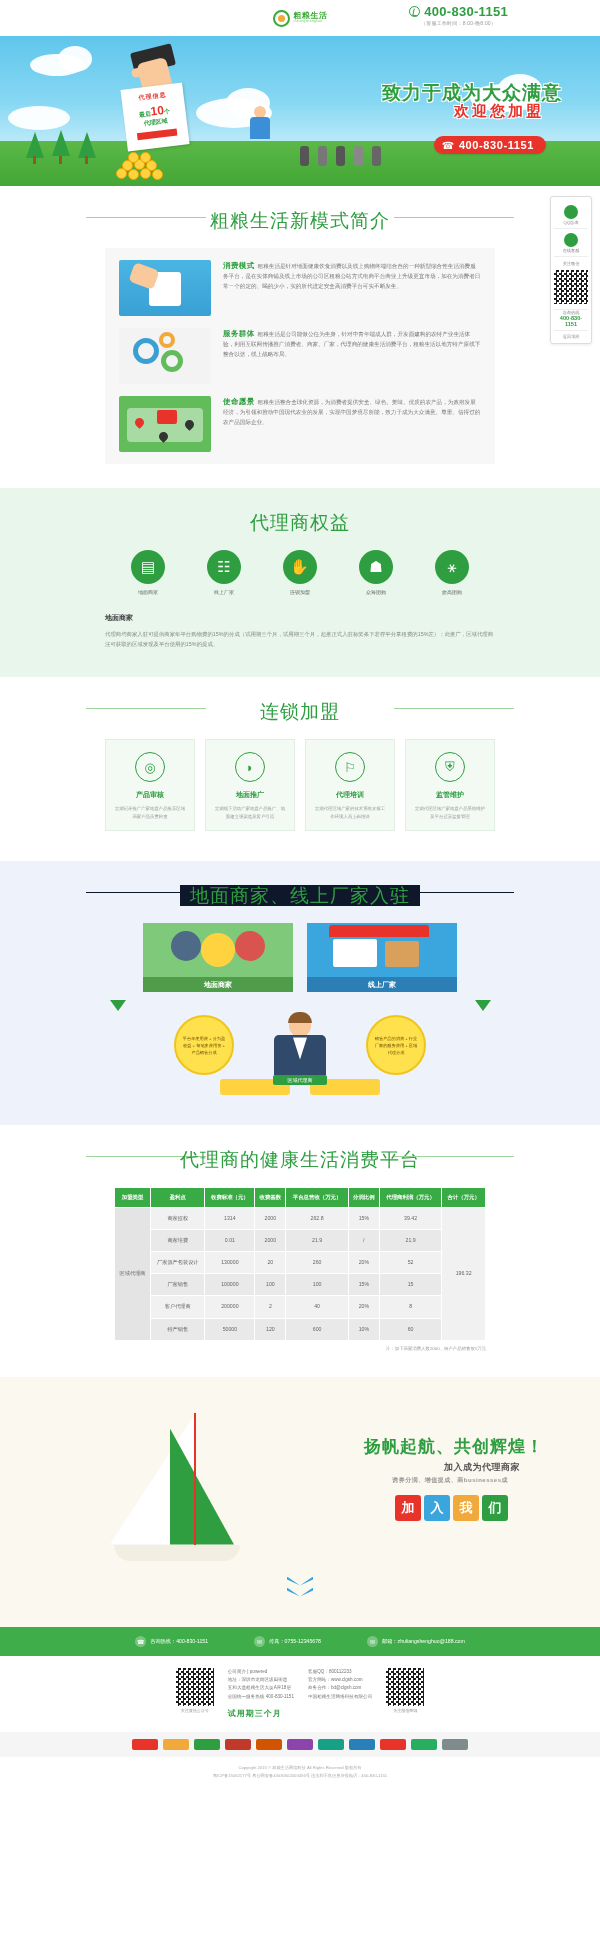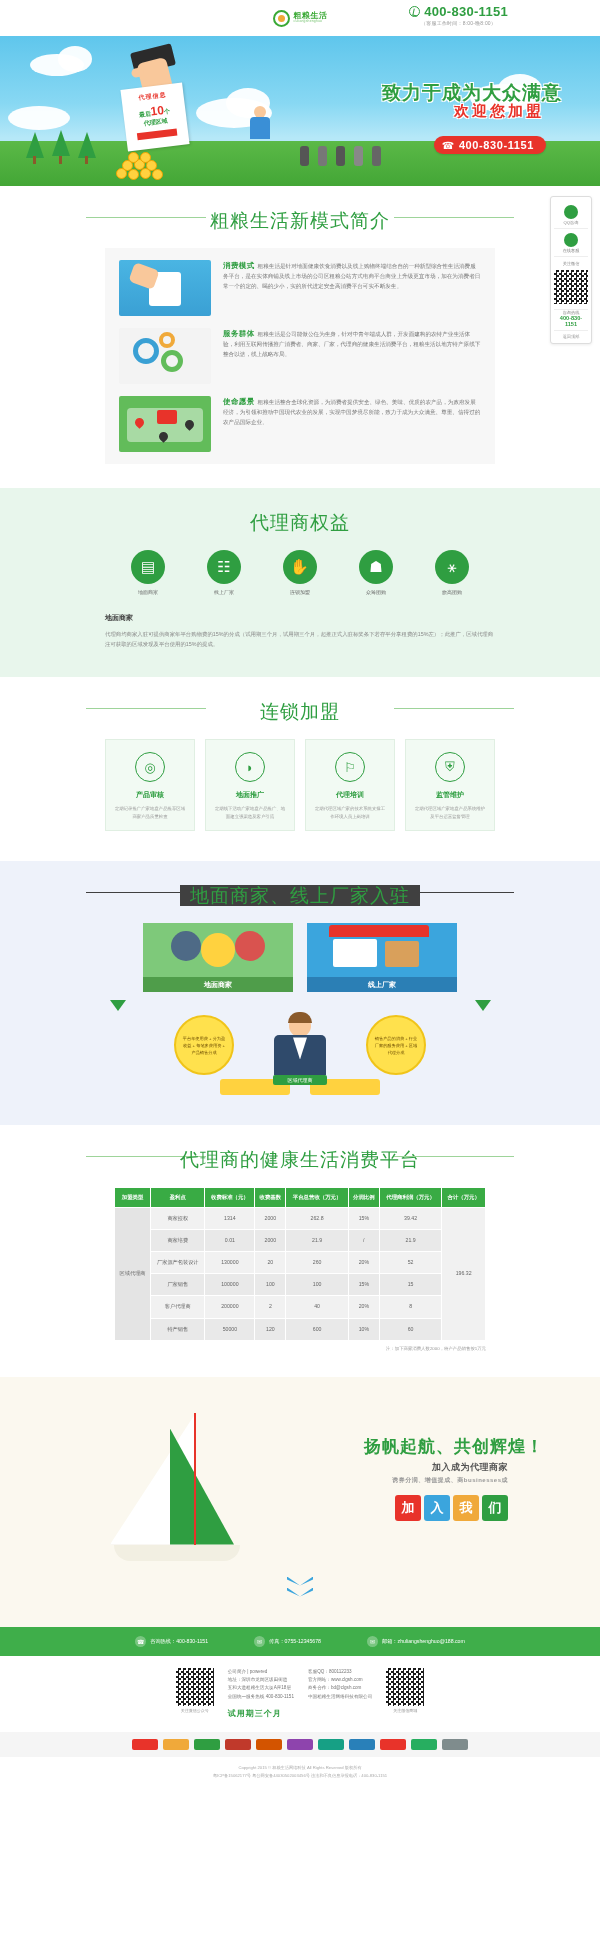--- a/index.html
+++ b/index.html
@@ -113,21 +113,21 @@
   .s3{background:#fff;padding-bottom:30px;}
   .cards{display:flex;justify-content:center;gap:10px;}
   .card{width:90px;background:#f2faf3;border:1px solid #e0efe2;padding:12px 8px 10px;text-align:center;}
   .card .cc{width:30px;height:30px;border:1.4px solid #2f9e41;border-radius:50%;margin:0 auto 8px;
     display:flex;align-items:center;justify-content:center;color:#2f9e41;font-size:13px;}
   .card .ct{font-size:7px;color:#2f9e41;font-weight:bold;margin-bottom:5px;}
   .card .cd{font-size:4.4px;color:#999;line-height:1.75;}
 
   
   .s4{background:#eef2fa;padding-bottom:30px;}
-  .s4 .sec-title span{background:#404040;}
+  .s4 .sec-title span{background:#0f172a;}
   .s4-top{display:flex;justify-content:center;gap:14px;}
   .s4-card{width:150px;}
   .s4-pic{height:54px;position:relative;overflow:hidden;}
   .s4-pic.g{background:#7ec97a;}
   .s4-pic.b{background:#3ba5dd;}
   .s4-cap{height:15px;display:flex;align-items:center;justify-content:center;font-size:7px;color:#fff;font-weight:bold;}
   .s4-cap.g{background:#4f9d4a;} .s4-cap.b{background:#2b7fb5;}
   .arrow-dn{width:0;height:0;border-left:8px solid transparent;border-right:8px solid transparent;border-top:11px solid #2f9e41;margin:8px auto 0;}
   .s4-mid{display:flex;justify-content:center;align-items:flex-start;gap:6px;margin-top:4px;position:relative;}
   .bubble{width:60px;height:60px;border-radius:50%;background:#ffe14d;border:2px solid #f0c419;
@@ -145,21 +145,21 @@
   table{width:372px;margin:0 auto;border-collapse:collapse;font-size:5.2px;}
   thead th{background:#39ab44;color:#fff;border:1px solid #fff;padding:6px 2px;font-size:5.4px;font-weight:bold;line-height:1.3;}
   tbody td{border:1px solid #fff;background:#f1f1f1;color:#666;padding:7px 2px;text-align:center;line-height:1.35;}
   tbody tr:nth-child(even) td{background:#e9e9e9;}
   td.lbl{background:#e4e4e4;}
   .tnote{width:372px;margin:5px auto 0;text-align:right;font-size:4.4px;color:#999;}
 
   
   .s6{background:#fbf8ef;height:250px;position:relative;overflow:hidden;}
   .s6 h2{position:absolute;right:56px;top:58px;font-size:17px;color:#2f9e41;font-weight:bold;letter-spacing:1px;}
-  .s6 h3{position:absolute;right:92px;top:84px;font-size:9px;color:#555;letter-spacing:.5px;}
+  .s6 h3{position:absolute;right:80px;top:84px;font-size:9px;color:#555;letter-spacing:.5px;}
   .s6 h4{position:absolute;right:92px;top:99px;font-size:6px;color:#999;letter-spacing:.5px;}
   .join{position:absolute;right:92px;top:118px;display:flex;gap:3px;}
   .join i{width:26px;height:26px;border-radius:3px;display:flex;align-items:center;justify-content:center;
     color:#fff;font-size:13px;font-weight:bold;font-style:normal;}
   .sail{position:absolute;left:110px;top:36px;width:130px;height:150px;}
   .sail .s-w{position:absolute;left:0;top:0;width:86px;height:132px;background:#fff;
     clip-path:polygon(100% 0,100% 100%,0 100%);box-shadow:0 0 3px rgba(0,0,0,.12);}
   .sail .s-g{position:absolute;left:60px;top:16px;width:64px;height:116px;background:#2f9e41;
     clip-path:polygon(0 0,100% 100%,0 100%);}
   .sail .mast{position:absolute;left:84px;top:0;width:2px;height:140px;background:#e8332a;}

